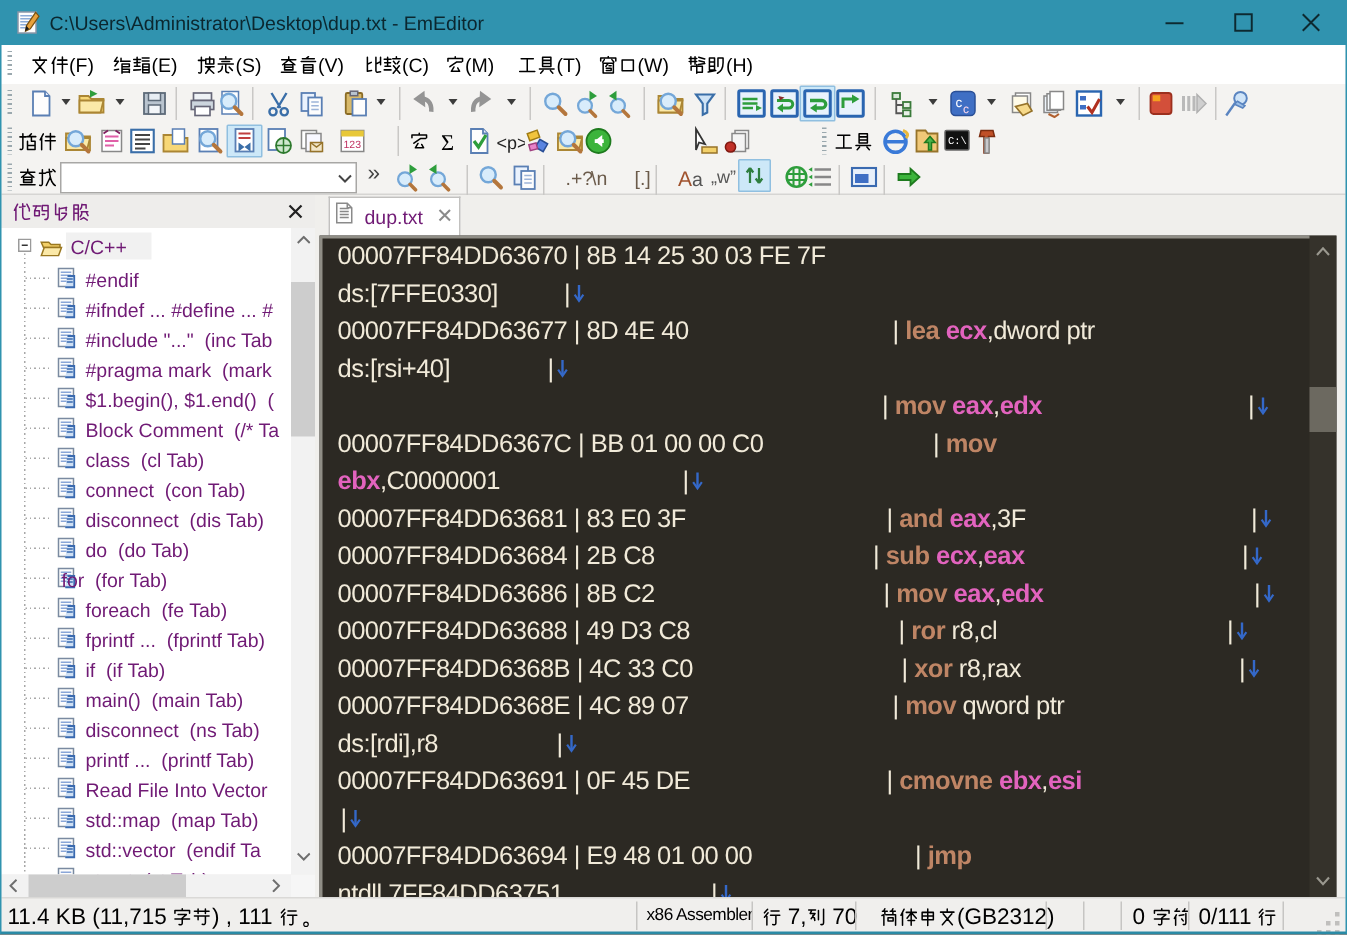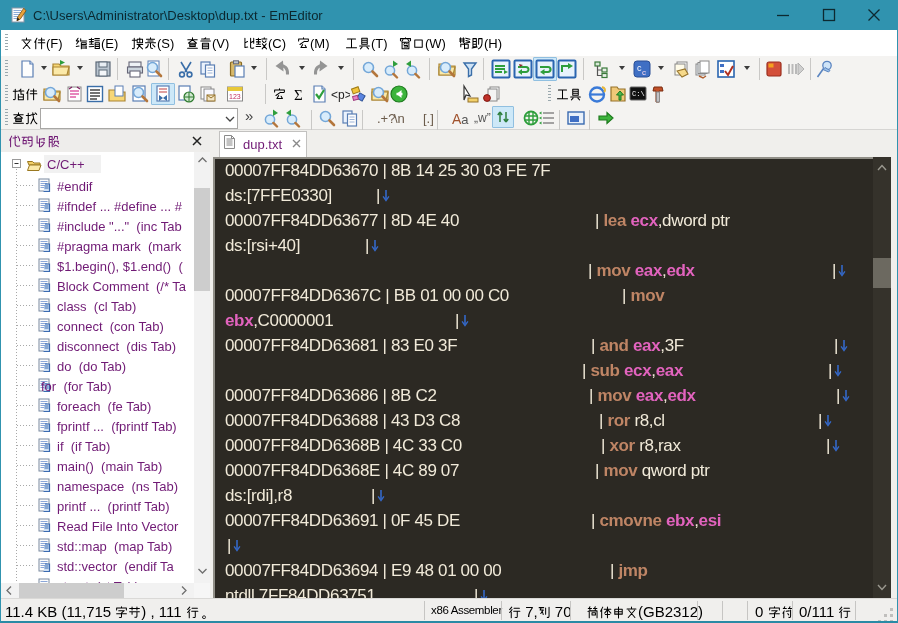--- a/index.html
+++ b/index.html
@@ -658,21 +658,21 @@
       <path d="M7.5 8h4M7.5 10h4" stroke="#3a6ab0" stroke-width="1"></path>
     </svg>
     <span class="ti" style="left:56px;top:307px">main()  (main Tab)</span>
     <div class="abs" style="left:16px;top:333px;width:17px;height:1px;background-image:repeating-linear-gradient(90deg,#a8a8a8 0 1px,transparent 1px 3px)"></div>
     <svg class="abs" style="left:36px;top:326px" width="14" height="15" viewBox="0 0 14 15">
       <rect x="2" y="1" width="10" height="12" fill="#fdfdfd" stroke="#7a8aa0" stroke-width="1"></rect>
       <path d="M3.5 3.5h7M3.5 5.5h7M3.5 7.5h7M3.5 9.5h4" stroke="#8aa6d8" stroke-width="1"></path>
       <path d="M8 6h4.5v7.5H6.5" fill="#cfe0f4" stroke="#3a6ab0" stroke-width="1.2"></path>
       <path d="M7.5 8h4M7.5 10h4" stroke="#3a6ab0" stroke-width="1"></path>
     </svg>
-    <span class="ti" style="left:56px;top:327px">namespace  (ns Tab)</span>
+    <span class="ti" style="left:56px;top:327px">disconnect  (ns Tab)</span>
     <div class="abs" style="left:16px;top:353px;width:17px;height:1px;background-image:repeating-linear-gradient(90deg,#a8a8a8 0 1px,transparent 1px 3px)"></div>
     <svg class="abs" style="left:36px;top:346px" width="14" height="15" viewBox="0 0 14 15">
       <rect x="2" y="1" width="10" height="12" fill="#fdfdfd" stroke="#7a8aa0" stroke-width="1"></rect>
       <path d="M3.5 3.5h7M3.5 5.5h7M3.5 7.5h7M3.5 9.5h4" stroke="#8aa6d8" stroke-width="1"></path>
       <path d="M8 6h4.5v7.5H6.5" fill="#cfe0f4" stroke="#3a6ab0" stroke-width="1.2"></path>
       <path d="M7.5 8h4M7.5 10h4" stroke="#3a6ab0" stroke-width="1"></path>
     </svg>
     <span class="ti" style="left:56px;top:347px">printf ...  (printf Tab)</span>
     <div class="abs" style="left:16px;top:373px;width:17px;height:1px;background-image:repeating-linear-gradient(90deg,#a8a8a8 0 1px,transparent 1px 3px)"></div>
     <svg class="abs" style="left:36px;top:366px" width="14" height="15" viewBox="0 0 14 15">
@@ -761,32 +761,33 @@
     <div class="c2" style="left:242px;top:151px">|<svg style="vertical-align:-1px;margin-left:2px" width="8" height="13" viewBox="0 0 8 13">
         <path d="M4 1v9.5" stroke="#3468c8" stroke-width="1.6"></path>
         <path d="M1.1 7.4L4 11.6L6.9 7.4" fill="none" stroke="#3468c8" stroke-width="1.4"></path>
       </svg></div>
     <div class="ln" style="left:12px;top:176px">00007FF84DD63681 | 83 E0 3F</div>
     <div class="c2" style="left:378px;top:176px">| <span class="m">and</span> <span class="r">eax</span>,3F</div>
     <div class="c2" style="left:621px;top:176px">|<svg style="vertical-align:-1px;margin-left:2px" width="8" height="13" viewBox="0 0 8 13">
         <path d="M4 1v9.5" stroke="#3468c8" stroke-width="1.6"></path>
         <path d="M1.1 7.4L4 11.6L6.9 7.4" fill="none" stroke="#3468c8" stroke-width="1.4"></path>
       </svg></div>
+    <div class="ln" style="left:12px;top:201px">00007FF84DD63684 | 2B C8</div>
     <div class="c2" style="left:369px;top:201px">| <span class="m">sub</span> <span class="r">ecx</span>,<span class="r">eax</span></div>
     <div class="c2" style="left:615px;top:201px">|<svg style="vertical-align:-1px;margin-left:2px" width="8" height="13" viewBox="0 0 8 13">
         <path d="M4 1v9.5" stroke="#3468c8" stroke-width="1.6"></path>
         <path d="M1.1 7.4L4 11.6L6.9 7.4" fill="none" stroke="#3468c8" stroke-width="1.4"></path>
       </svg></div>
     <div class="ln" style="left:12px;top:226px">00007FF84DD63686 | 8B C2</div>
     <div class="c2" style="left:376px;top:226px">| <span class="m">mov</span> <span class="r">eax</span>,<span class="r">edx</span></div>
     <div class="c2" style="left:623px;top:226px">|<svg style="vertical-align:-1px;margin-left:2px" width="8" height="13" viewBox="0 0 8 13">
         <path d="M4 1v9.5" stroke="#3468c8" stroke-width="1.6"></path>
         <path d="M1.1 7.4L4 11.6L6.9 7.4" fill="none" stroke="#3468c8" stroke-width="1.4"></path>
       </svg></div>
-    <div class="ln" style="left:12px;top:251px">00007FF84DD63688 | 43 D3 C8</div>
+    <div class="ln" style="left:12px;top:251px">00007FF84DD63688 | 49 D3 C8</div>
     <div class="c2" style="left:386px;top:251px">| <span class="m">ror</span> r8,cl</div>
     <div class="c2" style="left:605px;top:251px">|<svg style="vertical-align:-1px;margin-left:2px" width="8" height="13" viewBox="0 0 8 13">
         <path d="M4 1v9.5" stroke="#3468c8" stroke-width="1.6"></path>
         <path d="M1.1 7.4L4 11.6L6.9 7.4" fill="none" stroke="#3468c8" stroke-width="1.4"></path>
       </svg></div>
     <div class="ln" style="left:12px;top:276px">00007FF84DD6368B | 4C 33 C0</div>
     <div class="c2" style="left:388px;top:276px">| <span class="m">xor</span> r8,rax</div>
     <div class="c2" style="left:613px;top:276px">|<svg style="vertical-align:-1px;margin-left:2px" width="8" height="13" viewBox="0 0 8 13">
         <path d="M4 1v9.5" stroke="#3468c8" stroke-width="1.6"></path>
         <path d="M1.1 7.4L4 11.6L6.9 7.4" fill="none" stroke="#3468c8" stroke-width="1.4"></path>

